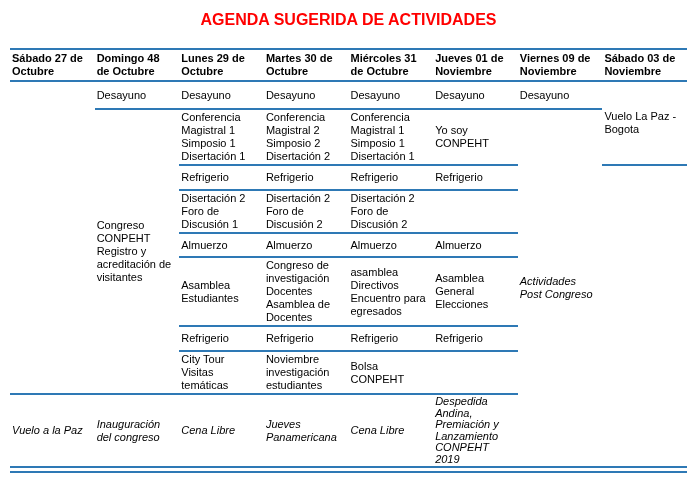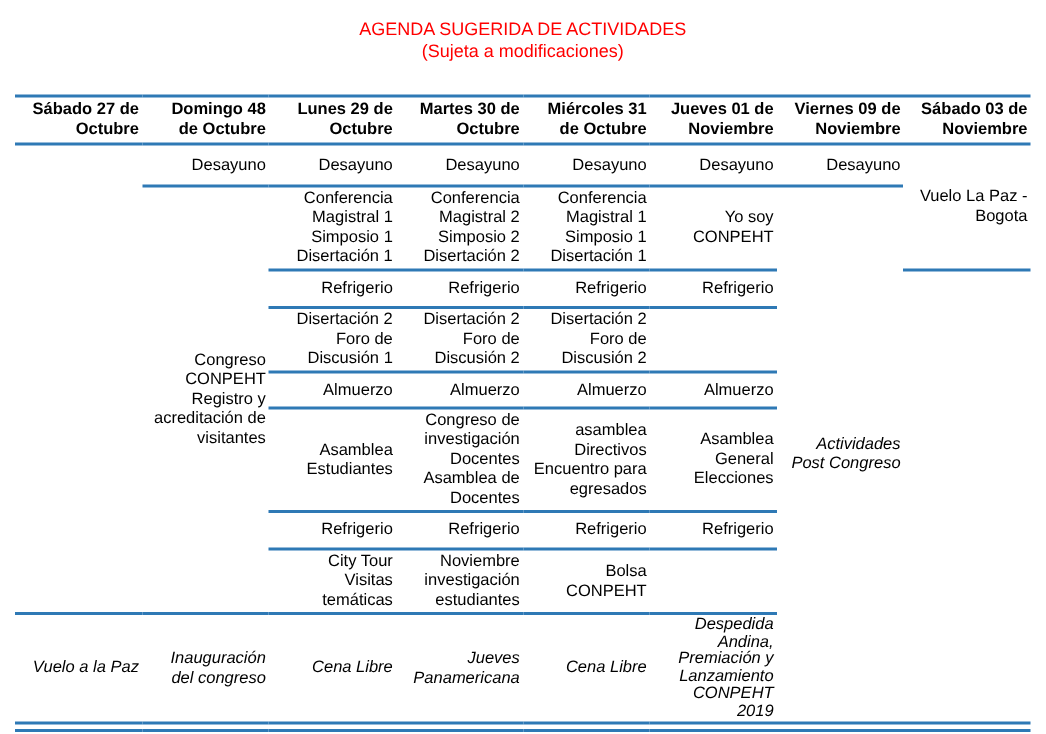--- a/index.html
+++ b/index.html
@@ -4,49 +4,48 @@
 <style>
   :root { --rule: #2E79B5; --red: #FF0000; }
   * { box-sizing: border-box; }
   html, body { margin: 0; padding: 0; }
   body {
     width: 697px; height: 489px; background: #ffffff; overflow: hidden;
     font-family: "Liberation Sans", sans-serif; color: #000;
   }
   .titles { text-align: center; margin-top: 12px; }
   .title, .subtitle {
-    color: var(--red); font-weight: normal; font-size: 12px; line-height: 15px;
+    color: var(--red); font-weight: bold; font-size: 16px; line-height: 15px;
   }
   table.agenda {
     border-collapse: collapse; table-layout: fixed;
     width: 677px; margin: 21px 0 0 10px;
   }
   col { width: 12.5%; }
   th, td {
-    font-size: 11px; line-height: 13px; text-align: right; vertical-align: middle;
+    font-size: 11px; line-height: 13px; text-align: left; vertical-align: middle;
     padding: 1px 2px; border: none; white-space: pre-line; overflow: hidden;
   }
   th {
     font-weight: bold; height: 32px;
     border-top: 2px solid var(--rule); border-bottom: 2px solid var(--rule);
   }
   td.bb  { border-bottom: 2px solid var(--rule); }
   td.dbl { border-bottom: 7px double var(--rule); font-style: italic; }
   tr.r1 { height: 28px; } tr.r2 { height: 52px; } tr.r3 { height: 25px; }
   tr.r4 { height: 43px; } tr.r5 { height: 24px; } tr.r6 { height: 68px; }
   tr.r7 { height: 25px; } tr.r8 { height: 40px; } tr.r9 { height: 74px; }
   .tight { line-height: 11.5px; }
 </style>
 </head>
 <body>
 
 <div class="page">
   <div class="titles">
     <div class="title">AGENDA SUGERIDA DE ACTIVIDADES</div>
-    <div class="subtitle">(Sujeta a modificaciones)</div>
   </div>
 
   <table class="agenda">
     <colgroup>
       <col>
         <col>
         <col>
         <col>
         <col>
         <col>

